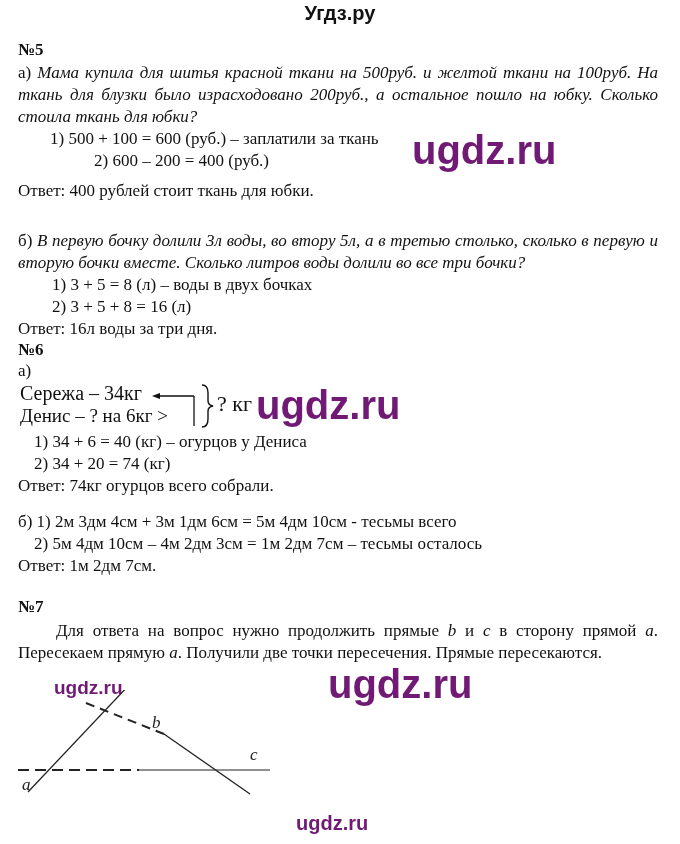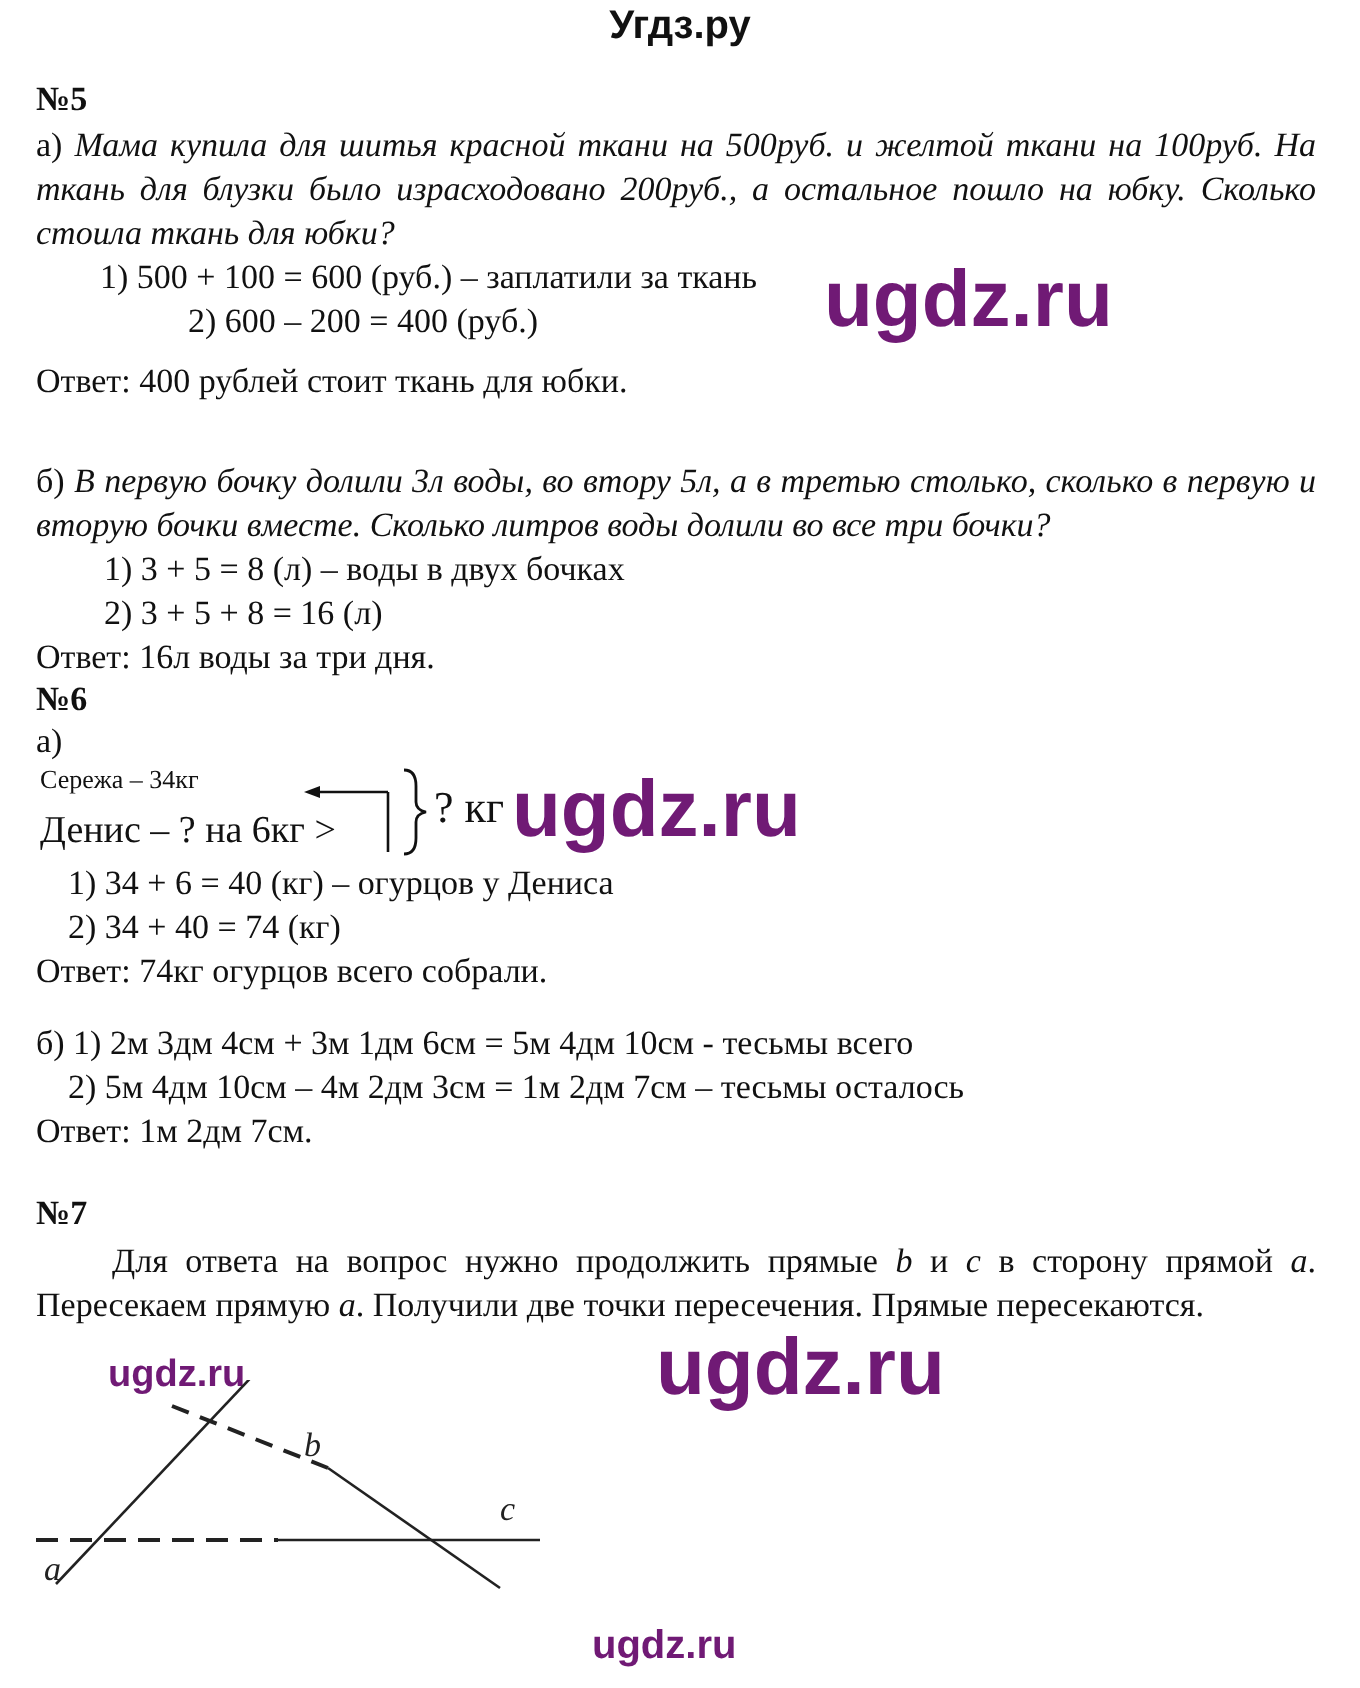--- a/index.html
+++ b/index.html
@@ -42,33 +42,33 @@
 <div class="para line" style="top:230px;">
   <span>б)</span>
   <span class="it">В первую бочку долили 3л воды, во втору 5л, а в третью столько, сколько в первую и вторую бочки вместе. Сколько литров воды долили во все три бочки?</span>
 </div>
 <div class="abs line" style="left:52px; top:274px;">1) 3 + 5 = 8 (л) – воды в двух бочках</div>
 <div class="abs line" style="left:52px; top:296px;">2) 3 + 5 + 8 = 16 (л)</div>
 <div class="abs line" style="left:18px; top:318px;">Ответ: 16л воды за три дня.</div>
 
 <div class="abs num" style="left:18px; top:340px;">№6</div>
 <div class="abs line" style="left:18px; top:360px;">а)</div>
-<div class="abs" style="left:20px; top:382px; font-size:13px;">Сережа – 34кг</div>
+<div class="abs" style="left:20px; top:382px; font-size:20px;">Сережа – 34кг</div>
 <div class="abs" style="left:20px; top:405px; font-size:19px;">Денис – ? на 6кг &gt;</div>
 <svg class="abs" style="left:150px; top:383px;" width="100" height="50">
   <line x1="6" y1="13" x2="44" y2="13" stroke="#111" stroke-width="1.3"></line>
   <polygon points="2,13 10,10 10,16" fill="#111"></polygon>
   <line x1="44" y1="13" x2="44" y2="43" stroke="#111" stroke-width="1.3"></line>
   <path d="M52,2 Q58,2 58,10 L58,18 Q58,22 63,23 Q58,24 58,28 L58,36 Q58,44 52,44" fill="none" stroke="#111" stroke-width="1.4"></path>
 </svg>
 <div class="abs" style="left:217px; top:391px; font-size:22px;">? кг</div>
 <div class="abs wm wm-big" style="left:256px; top:383px;">ugdz.ru</div>
 
 <div class="abs line" style="left:34px; top:431px;">1) 34 + 6 = 40 (кг) – огурцов у Дениса</div>
-<div class="abs line" style="left:34px; top:453px;">2) 34 + 40 = 74 (кг)</div>
+<div class="abs line" style="left:34px; top:453px;">2) 34 + 20 = 74 (кг)</div>
 <div class="abs line" style="left:18px; top:475px;">Ответ: 74кг огурцов всего собрали.</div>
 
 <div class="abs line" style="left:18px; top:511px;">б) 1) 2м 3дм 4см + 3м 1дм 6см = 5м 4дм 10см  - тесьмы всего</div>
 <div class="abs line" style="left:34px; top:533px;">2) 5м 4дм 10см – 4м 2дм 3см = 1м 2дм 7см – тесьмы осталось</div>
 <div class="abs line" style="left:18px; top:555px;">Ответ: 1м 2дм 7см.</div>
 
 <div class="abs num" style="left:18px; top:597px;">№7</div>
 <div class="para line" style="top:620px; text-indent:38px;">
   <span>Для ответа на вопрос нужно продолжить прямые </span><span class="it">b</span><span> и </span><span class="it">c</span><span> в сторону прямой </span><span class="it">a</span><span>. Пересекаем прямую </span><span class="it">a</span><span>. Получили две точки пересечения. Прямые пересекаются.</span>
 </div>

